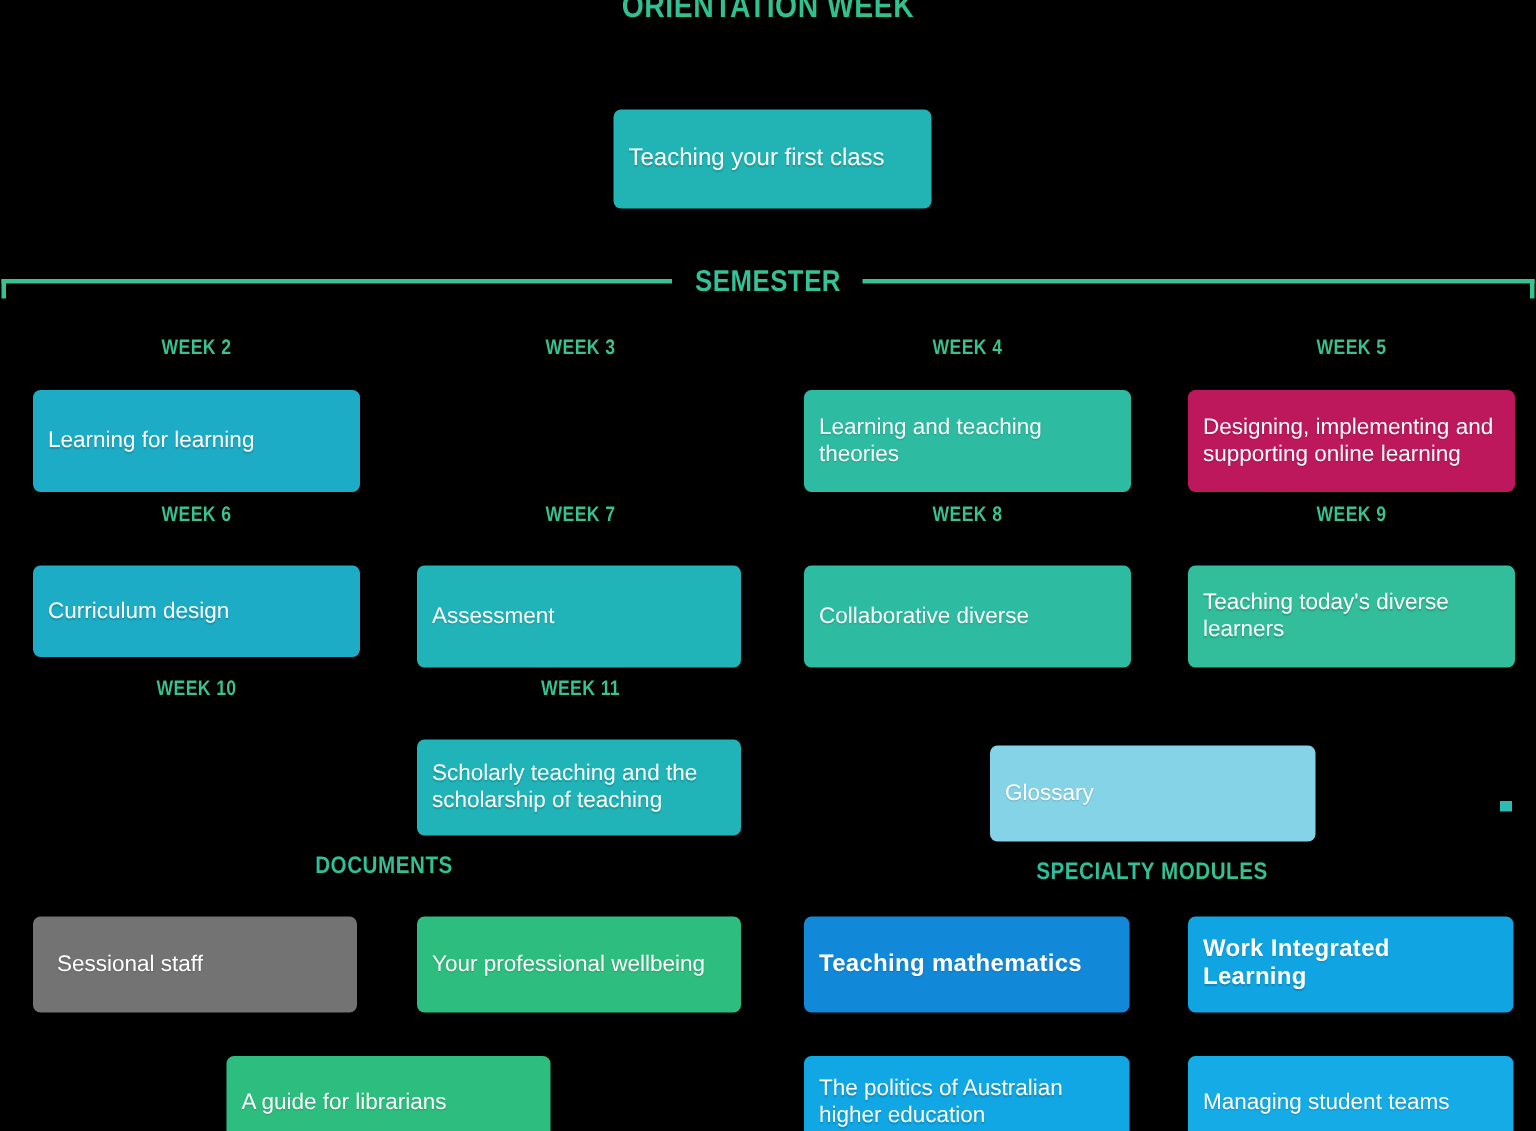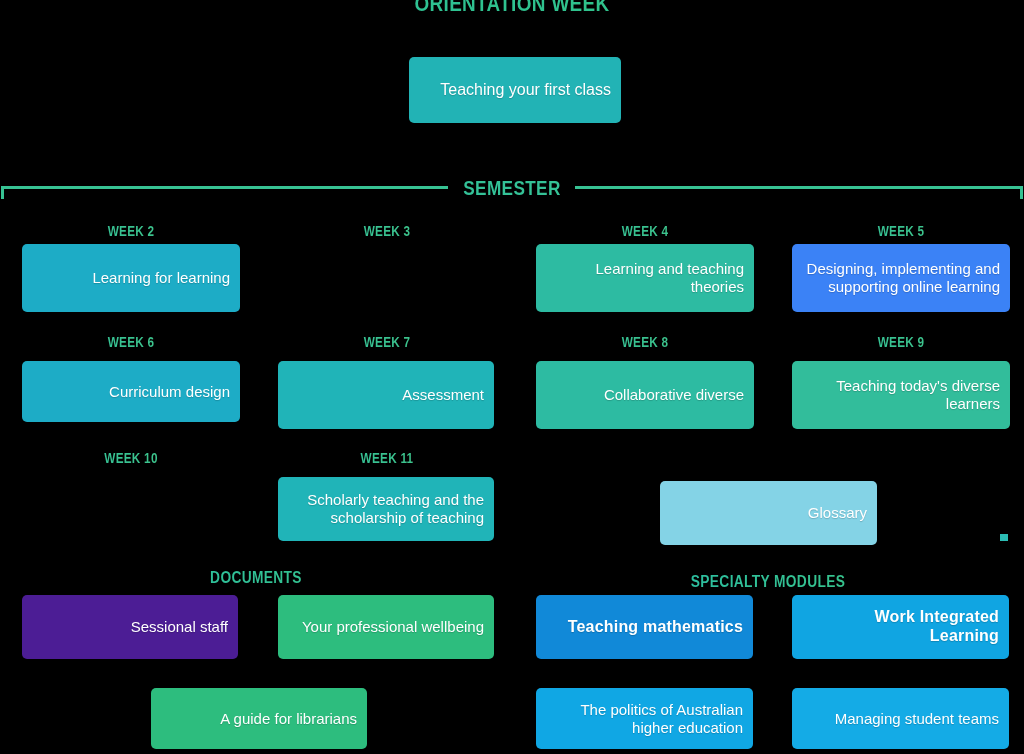--- a/index.html
+++ b/index.html
@@ -115,30 +115,31 @@
     -webkit-text-fill-color: transparent;
   }
 
   
   .card {
     position: absolute;
     border-radius: 5px;
     display: flex;
     align-items: center;
     justify-content: center;
-    text-align: right;
+    text-align: left;
     color: #ffffff;
     font-family: "Liberation Sans", sans-serif;
     font-weight: 400;
     font-size: 15px;
     line-height: 1.18;
     padding: 4px 10px;
     box-sizing: border-box;
     box-shadow: 0 3px 4px rgba(0,0,0,0.55);
     text-shadow: 0 1px 1px rgba(0,0,0,0.18);
+    margin-top: 16px;
   }
   .card .label { display: block; width: 100%; }
 
   
   .card.wide-font {
     font-weight: 700;
     font-size: 16px;
     letter-spacing: 0.2px;
   }
   .card.hero {
@@ -176,21 +177,21 @@
 
   <div class="week-label" style="left:22px;  top:450px; width:218px;">WEEK 10</div>
   <div class="week-label" style="left:278px; top:450px; width:218px;">WEEK 11</div>
 
   <div class="card" style="left:22px;  top:244px; width:218px; height:68px; background:#1dacc6;">
     <span class="label">Learning for learning</span>
   </div>
   <div class="card" style="left:536px; top:244px; width:218px; height:68px; background:#2dbba2;">
     <span class="label">Learning and teaching theories</span>
   </div>
-  <div class="card" style="left:792px; top:244px; width:218px; height:68px; background:#3b82f6;">
+  <div class="card" style="left:792px; top:244px; width:218px; height:68px; background:#be185d;">
     <span class="label">Designing, implementing and supporting online learning</span>
   </div>
 
   <div class="card" style="left:22px;  top:361px; width:218px; height:61px; background:#1dacc6;">
     <span class="label">Curriculum design</span>
   </div>
   <div class="card" style="left:278px; top:361px; width:216px; height:68px; background:#20b4b8;">
     <span class="label">Assessment</span>
   </div>
   <div class="card" style="left:536px; top:361px; width:218px; height:68px; background:#2dbba2;">
@@ -205,21 +206,21 @@
   </div>
 
   <div class="card" style="left:660px; top:481px; width:217px; height:64px; background:#84d3e6;">
     <span class="label">Glossary</span>
   </div>
 
   <div style="position:absolute; left:1000px; top:534px; width:8px; height:7px; background:#2cbcb4;"></div>
 
   <div class="section-title" id="documents-title">DOCUMENTS</div>
 
-  <div class="card" style="left:22px;  top:595px; width:216px; height:64px; background:#4c1d95;padding-left:16px;">
+  <div class="card" style="left:22px;  top:595px; width:216px; height:64px; background:#737373;padding-left:16px;">
     <span class="label">Sessional staff</span>
   </div>
   <div class="card" style="left:278px; top:595px; width:216px; height:64px; background:#2dbd7e;">
     <span class="label">Your professional wellbeing</span>
   </div>
   <div class="card" style="left:151px; top:688px; width:216px; height:61px; background:#2dbd7e;">
     <span class="label">A guide for librarians</span>
   </div>
 
   <div class="section-title" id="specialty-title">SPECIALTY MODULES</div>

